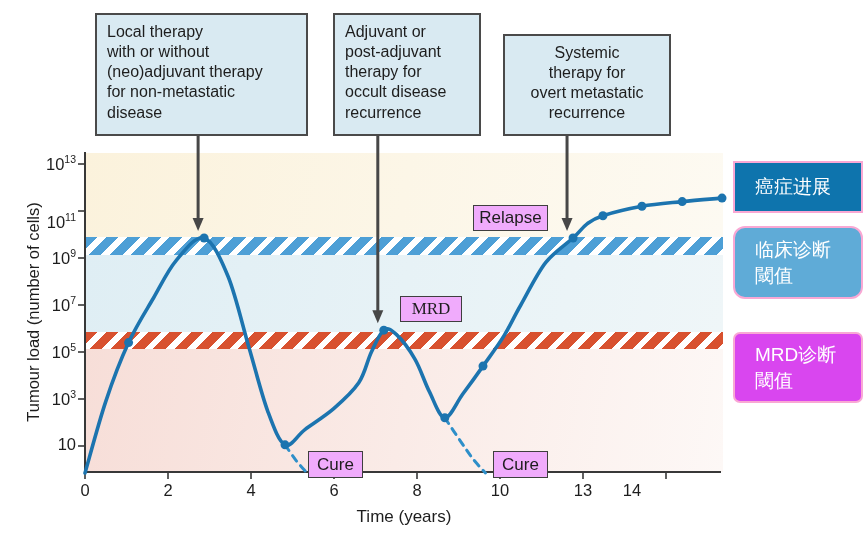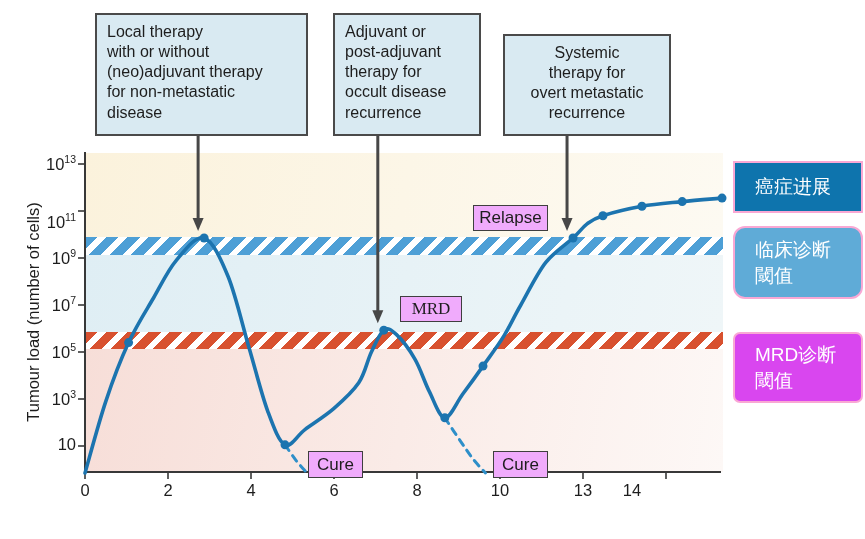--- a/index.html
+++ b/index.html
@@ -120,20 +120,21 @@
   <div class="note" id="note-cure1">Cure</div>
   <div class="note" id="note-cure2">Cure</div>
 
   <div class="side" id="side0" style="background: rgb(14, 116, 173);">癌症进展</div>
   <div class="side" id="side1" style="background: rgb(95, 171, 215);">临床诊断
 閾值</div>
   <div class="side" id="side2" style="background: #d946ef; border-radius: 7px;">MRD诊断
 閾值</div>
 
   <div class="ylab">Tumour load (number of cells)</div>
+  <div class="xlab">Time (years)</div>
   <div id="xticks">
       <div class="xtick" style="left: 70px;">0</div>
       <div class="xtick" style="left: 153px;">2</div>
       <div class="xtick" style="left: 236px;">4</div>
       <div class="xtick" style="left: 319px;">6</div>
       <div class="xtick" style="left: 402px;">8</div>
       <div class="xtick" style="left: 485px;">10</div>
       <div class="xtick" style="left: 568px;">13</div>
       <div class="xtick" style="left: 617px;">14</div>
     </div>

